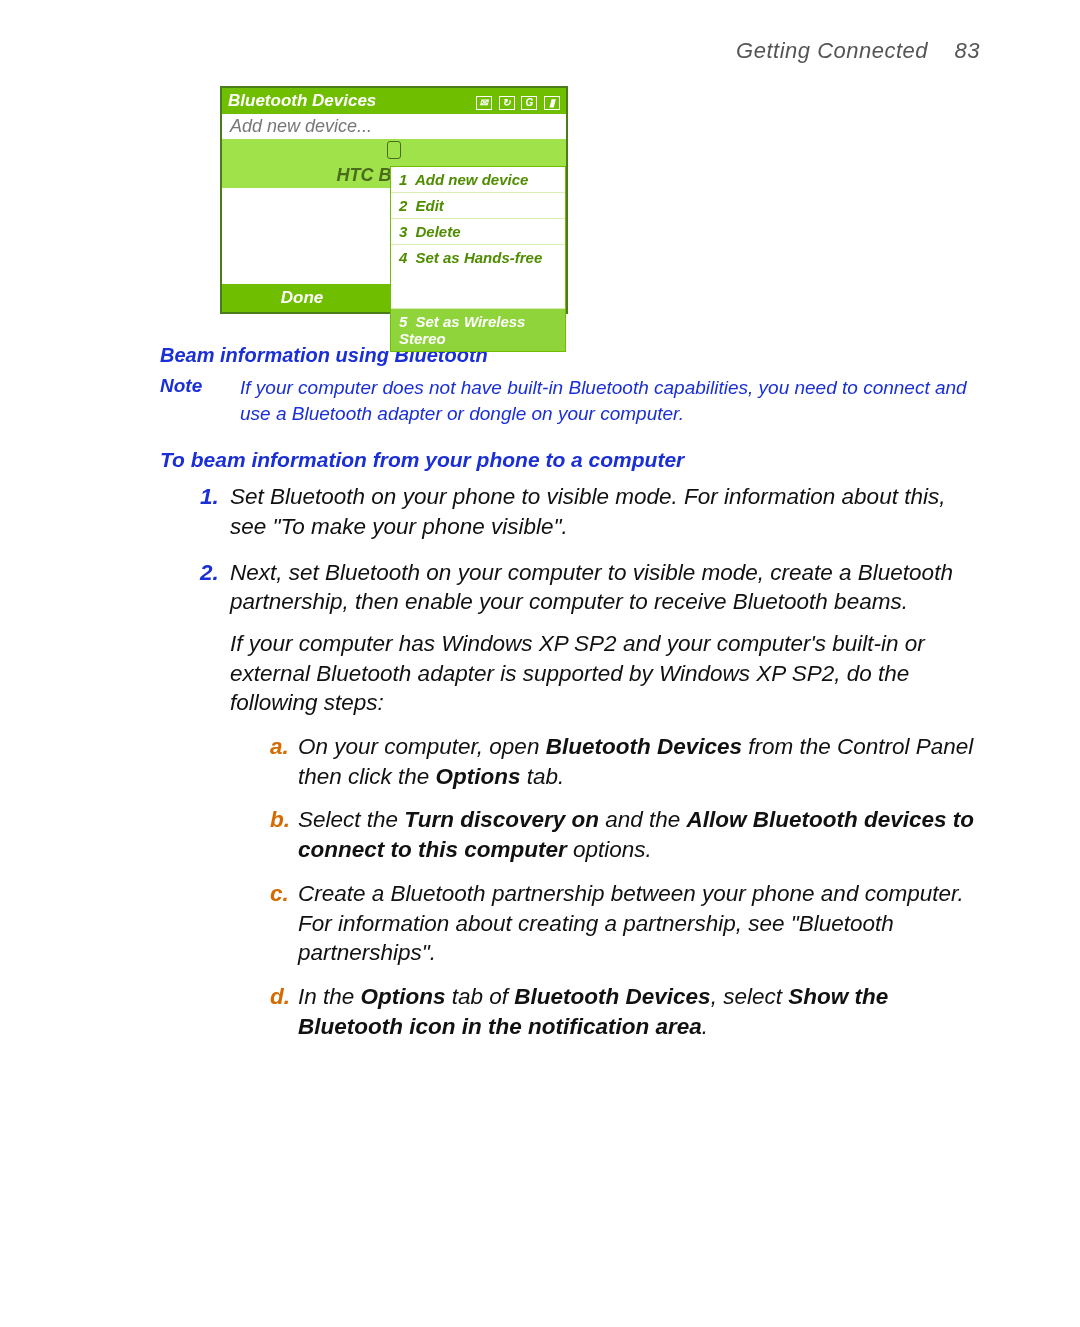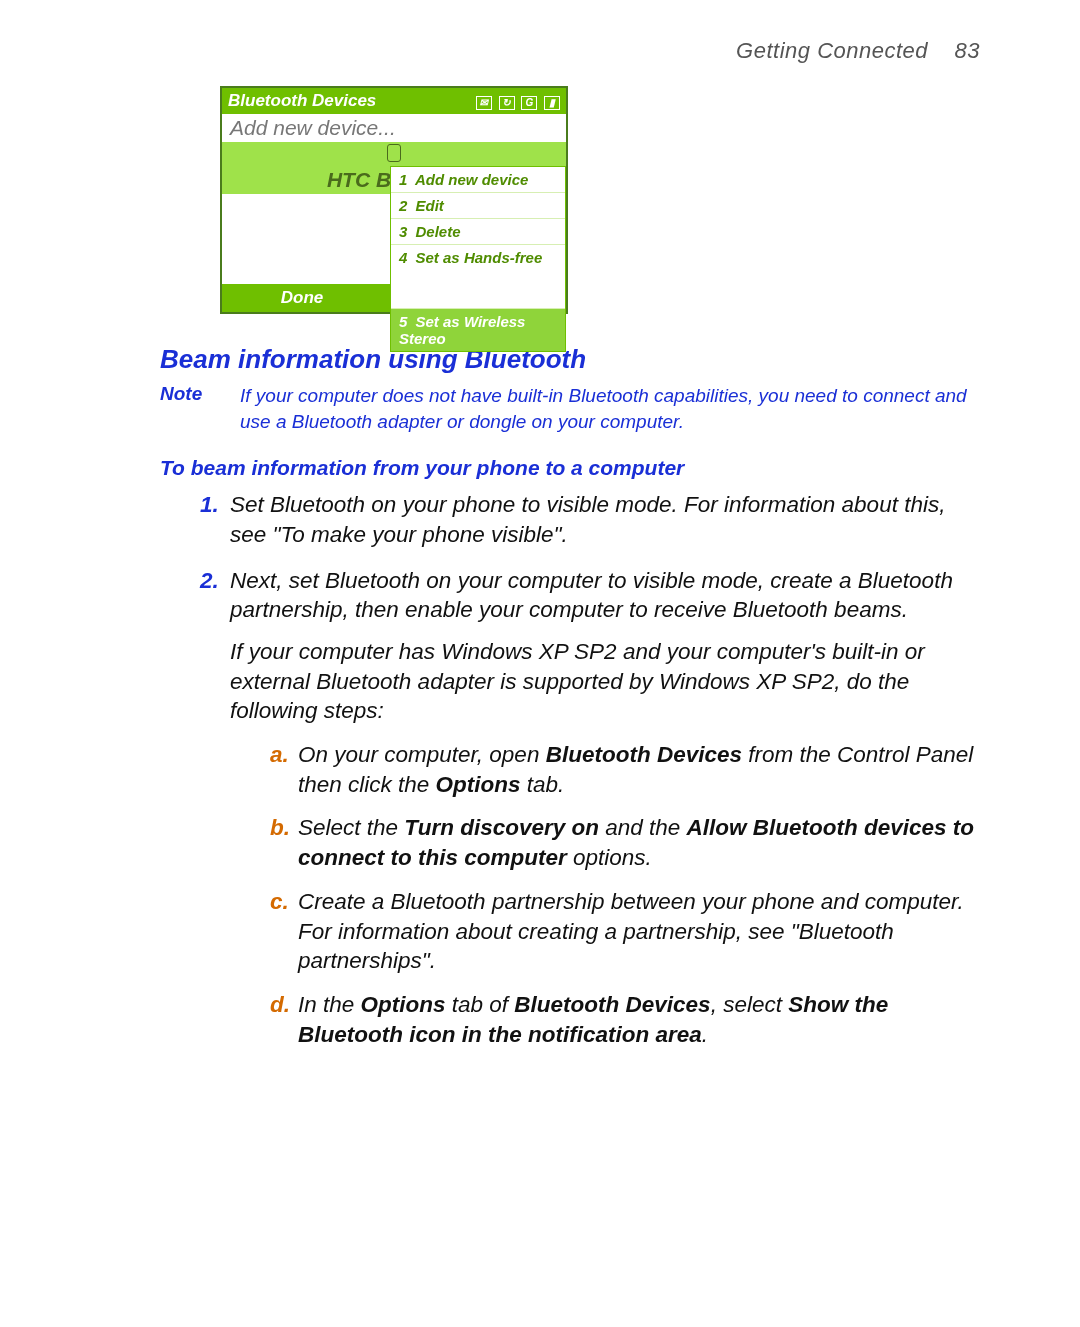--- a/index.html
+++ b/index.html
@@ -56,21 +56,21 @@
     color: #fff;
     border: 1px solid #fff;
   }
   .phone .listarea {
     background: #fff;
     position: relative;
     min-height: 170px;
   }
   .phone .listarea .row {
     padding: 2px 8px;
-    font-size: 21px;
+    font-size: 18px;
   }
   .phone .listarea .row.add {
     color: #777;
   }
   .phone .listarea .row.selected {
     background: #9fe24a;
     color: #4a6b1c;
     font-weight: bold;
     display: flex;
     align-items: center;
@@ -119,21 +119,21 @@
   }
   .phone .softbar .sk.center {
     flex: 0 0 24px;
     color: #cdeea6;
   }
   .phone .softbar .sk.right { color: #2e5a00; }
 
   
   h2.section {
     color: #1a2fd6;
-    font-size: 26px;
+    font-size: 20px;
     font-weight: bold;
     margin: 10px 0 4px 0;
   }
   p.body {
     font-size: 22.5px;
     line-height: 1.3;
     margin: 6px 0 20px 0;
     color: #111;
   }
   .note-row {

